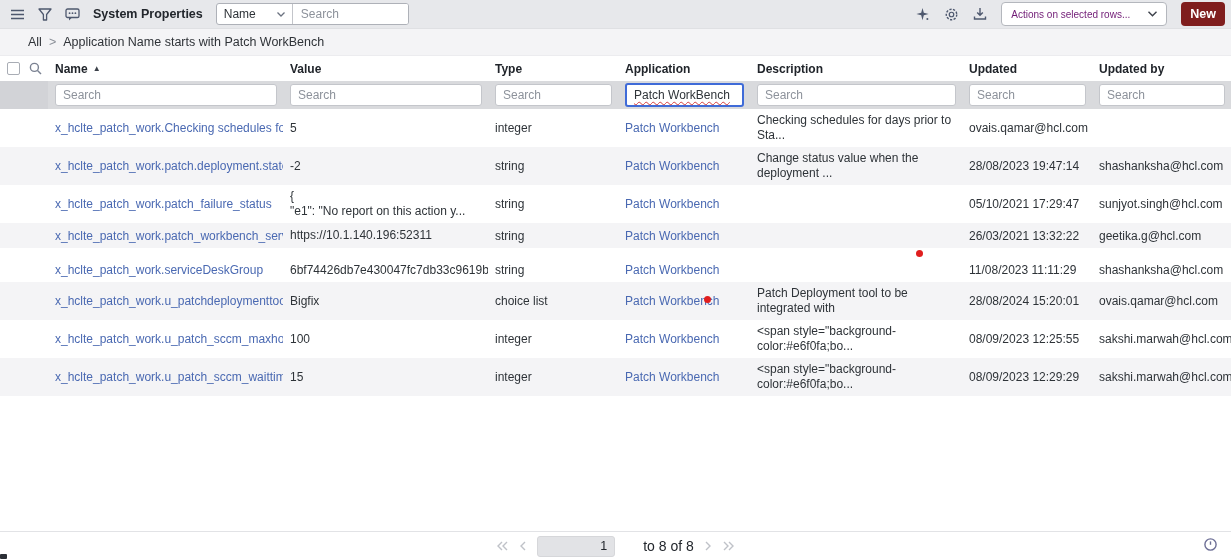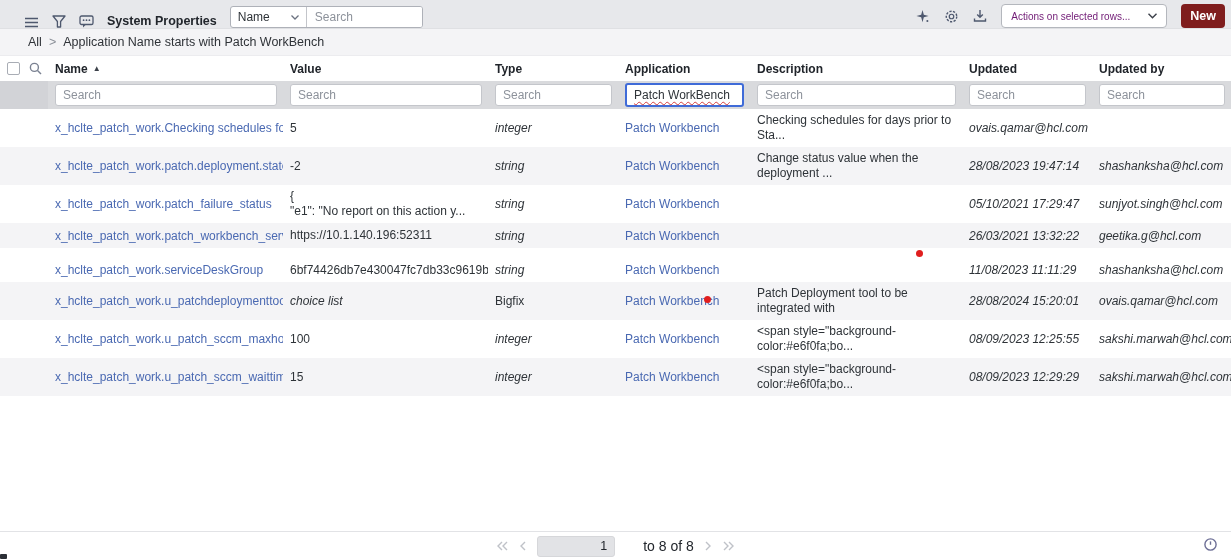--- a/index.html
+++ b/index.html
@@ -7,22 +7,22 @@
   body {
     font-family:"Liberation Sans", sans-serif;
     background:#ffffff; color:#2e3338; position:relative; overflow:hidden;
     font-size:12px;
   }
   .icon { display:inline-flex; align-items:center; justify-content:center; color:#4e586e; }
   svg { display:block; }
 
   
   .topbar {
-    height:29px; background:#e7e8eb; display:flex; align-items:flex-end;
-    padding:0 6px 0 24px; gap:13px; border-bottom:1px solid #dfe0e3;
+    height:29px; background:#e7e8eb; display:flex; align-items:center;
+    padding:0 6px 0 10px; gap:13px; border-bottom:1px solid #dfe0e3;
   }
   .topbar .title { font-weight:bold; font-size:12.5px; color:#22262c; white-space:nowrap; }
   .searchcombo { display:flex; height:22px; border:1px solid #aeb1b8; border-radius:3px; background:#fff; overflow:hidden; }
   .combo-field { display:flex; align-items:center; gap:6px; padding:0 7px; width:76px; border-right:1px solid #c3c5ca; cursor:pointer; }
   .combo-field .cv { font-size:12px; color:#2e3338; }
   .combo-caret { margin-left:auto; color:#6b7280; }
   .combo-search { border:none; outline:none; width:115px; padding:0 8px; font-size:12px; font-family:inherit; color:#2e3338; }
   .combo-search::placeholder { color:#8d929b; }
   .tb-right { margin-left:auto; display:flex; align-items:center; gap:14px; }
   .actions-select {
@@ -69,21 +69,21 @@
     text-decoration:underline; text-decoration-style:wavy; text-decoration-color:#d43c3c;
     text-decoration-thickness:1px; text-underline-offset:2px; white-space:nowrap;
   }
 
   .row { background:#fff; }
   .row.alt { background:#f4f4f6; }
   .row.h38 { height:38px; } .row.h25 { height:25px; } .row.h24 { height:24px;margin-top:10px; }
   .link { color:#4a69b2; cursor:pointer; white-space:nowrap; }
   .val { white-space:pre-line; line-height:1.25; }
   .desc { line-height:1.25; display:flex; align-items:center; }
-  .plain { white-space:nowrap;font-style:italic; }
+  .plain { white-space:nowrap; }
 
   
   .footer {
     position:absolute; left:0; right:0; bottom:0; height:29px; background:#fff;
     border-top:1px solid #e2e3e6; display:flex; align-items:center; justify-content:center; gap:11px;
   }
   .pg-btn { color:#bfc2c8; cursor:pointer; display:inline-flex; }
   .pg-input {
     width:78px; height:21px; background:#e2e3e6; border:1px solid #d6d7da; border-radius:3px;
     text-align:right; padding-right:7px; font-size:12.5px; font-family:inherit; color:#22262c; outline:none;
@@ -305,22 +305,22 @@
   <div class="cell desc"></div>
   <div class="cell plain">11/08/2023 11:11:29</div>
   <div class="cell plain">shashanksha@hcl.com</div>
 </div>
 
 <div class="grid row alt h38">
   <div class="cell"></div>
   <div class="cell">
       <span class="link">x_hclte_patch_work.u_patchdeploymenttool</span>
     </div>
+  <div class="cell val">Bigfix</div>
   <div class="cell plain">choice list</div>
-  <div class="cell val">Bigfix</div>
   <div class="cell">
       <span class="link">Patch Workbench</span>
     </div>
   <div class="cell desc">Patch Deployment tool to be integrated with</div>
   <div class="cell plain">28/08/2024 15:20:01</div>
   <div class="cell plain">ovais.qamar@hcl.com</div>
 </div>
 
 <div class="grid row h38">
   <div class="cell"></div>

